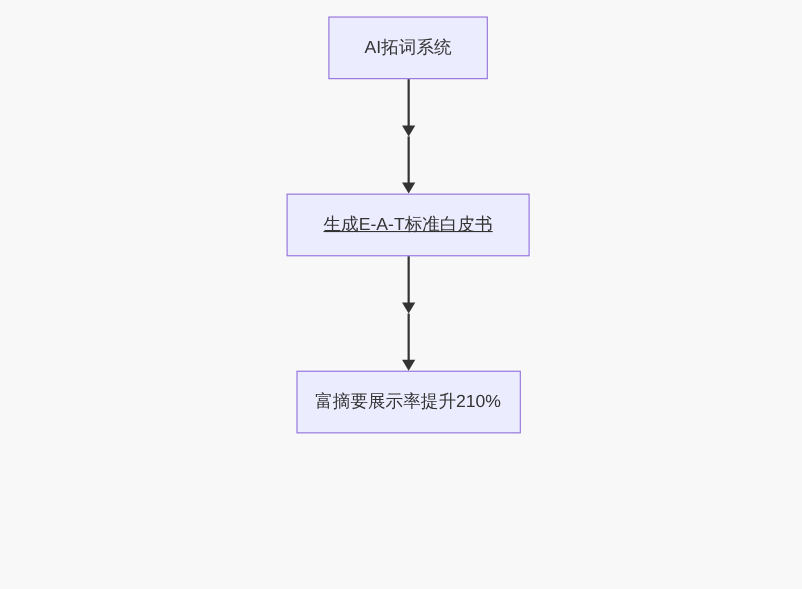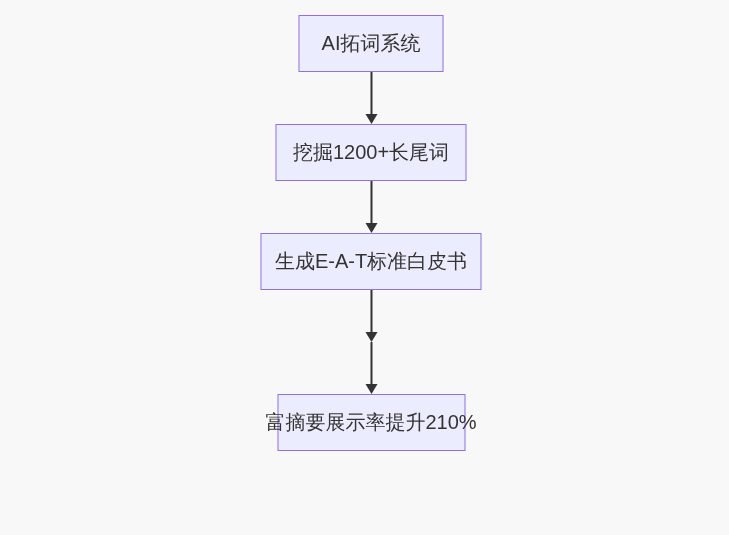--- a/index.html
+++ b/index.html
@@ -24,31 +24,31 @@
     align-items: center;
   }
   .flow-node {
     box-sizing: border-box;
     height: 57px;
     background: #ECECFF;
     border: 1.5px solid #9370DB;
     display: flex;
     align-items: center;
     justify-content: center;
-    font-size: 20px;
+    font-size: 16px;
     color: #333333;
     text-align: center;
     white-space: nowrap;
     flex: none;
   }
   .w1 { width: 145px; }
   .w2 { width: 191px; }
-  .w3 { width: 221px; }
+  .w3 { width: 221px; text-decoration: underline; }
   .w4 { width: 214px; }
-  .w5 { width: 188px; }
+  .w5 { width: 204px; }
   .flow-arrow {
     position: relative;
     width: 12px;
     height: 52px;
     flex: none;
   }
   .flow-arrow .shaft {
     position: absolute;
     left: 50%;
     transform: translateX(-50%);
@@ -76,23 +76,20 @@
 
   <div class="flow-node w1">
     <span>AI拓词系统</span>
   </div>
 
   <div class="flow-arrow">
     <div class="shaft"></div>
     <div class="head"></div>
   </div>
 
-  <div class="flow-node w2">
-    <span>挖掘1200+长尾词</span>
-  </div>
 
   <div class="flow-arrow">
     <div class="shaft"></div>
     <div class="head"></div>
   </div>
 
   <div class="flow-node w3">
     <span>生成E-A-T标准白皮书</span>
   </div>
 

